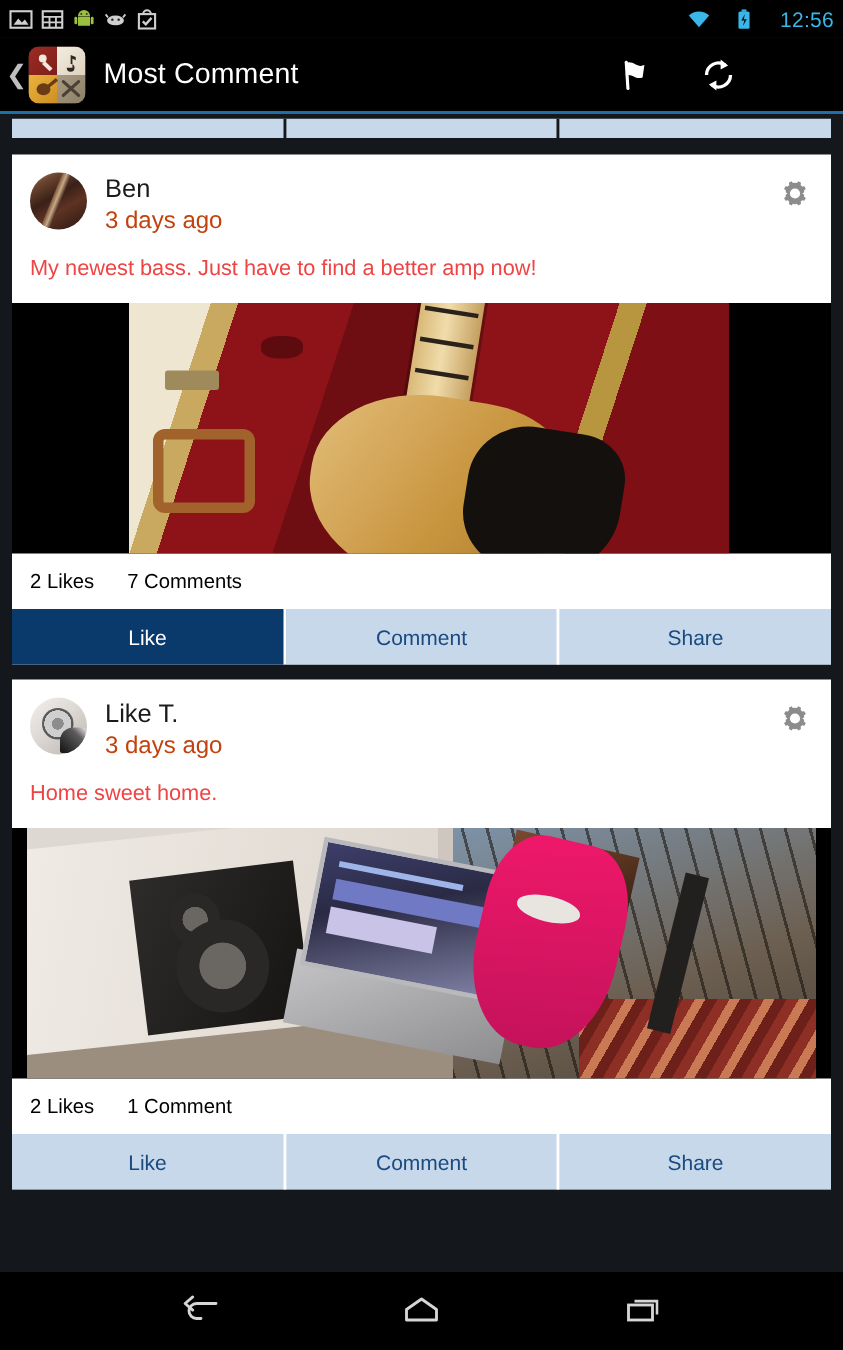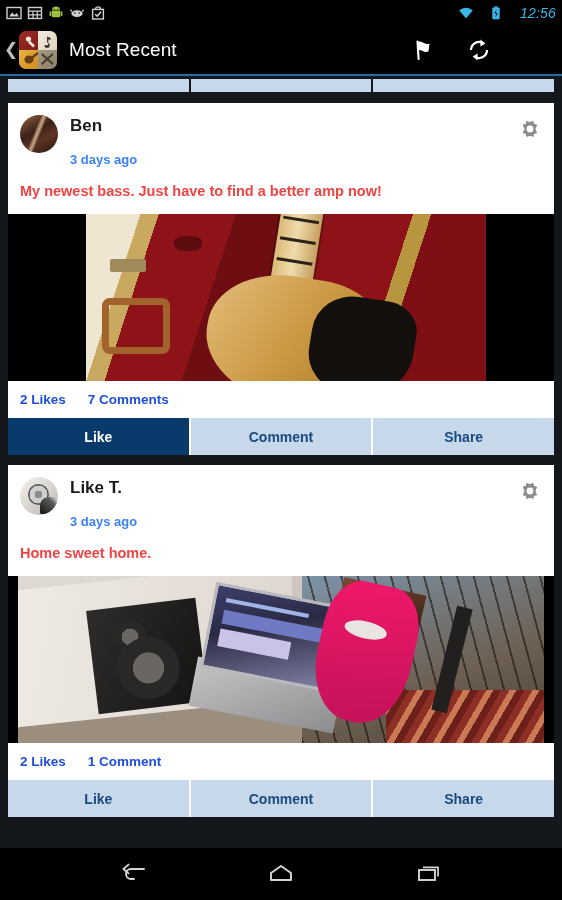--- a/index.html
+++ b/index.html
@@ -10,21 +10,21 @@
     overflow:hidden;
   }
   .device { position:relative; width:562px; height:900px; background:#14181c; }
 
   
   .statusbar {
     height:25px; background:#000; display:flex; align-items:center;
     padding:0 6px; position:relative;
   }
   .status-left { display:flex; align-items:center; gap:5px; }
-  .status-right { margin-left:auto; display:flex; align-items:flex-start; gap:14px;font-style:italic; }
+  .status-right { margin-left:auto; display:flex; align-items:flex-start; gap:14px; }
   .sb-ico { width:16px; height:16px; display:block; }
   .clock { color:#3bb6e8; font-size:14px; letter-spacing:.2px; padding-left:2px; }
 
   
   .actionbar {
     height:49px; background:#000; display:flex; align-items:center;
     padding:0 10px 0 4px; position:relative;
   }
   .ab-back { color:#bfbfbf; font-size:17px; width:14px; text-align:center; }
   .app-icon {
@@ -45,21 +45,21 @@
   .ab-rule { height:2px; background:#1d6fa5; }
 
   
   .compose { background:#000; padding:8px 8px 0 8px; display:flex; gap:8px; }
   .ctab {
     flex:1; height:42px; background:#0b3a66; display:flex; align-items:center;
     justify-content:center; gap:12px; color:#fff; font-size:16px;
   }
 
   
-  .feed { background:#14181c; padding:0 8px;font-weight:bold; }
+  .feed { background:#14181c; padding:0 8px; }
   .cut-actions {
     display:flex; margin-top:3px; height:14px; overflow:hidden;
     border-bottom:1px solid #14181c;
   }
   .cut-actions div { flex:1; background:#c6d8ea; border-right:2px solid #14181c; }
   .cut-actions div:last-child { border-right:none; }
 
   .card { background:#fff; margin-top:10px; }
   .post-head { display:flex; align-items:flex-start; padding:12px 12px 0 12px; position:relative; }
   .avatar { width:38px; height:38px; border-radius:50%; overflow:hidden; flex:none; position:relative; }
@@ -75,21 +75,21 @@
     content:""; position:absolute; left:20%; top:18%; width:56%; height:56%;
     border-radius:50%; background:radial-gradient(circle,#8d8d8d 0 26%,#cfcfcf 27% 60%,#5a5a5a 61% 100%);
   }
   .av-pinki::after {
     content:""; position:absolute; left:52%; top:52%; width:46%; height:46%;
     background:linear-gradient(45deg,#111,#5c5c5c 70%,#e8e8e8);
     border-radius:50% 8% 50% 8%;
   }
   .who { margin-left:12px; padding-top:1px; }
   .uname { font-size:17px; color:#1b1b1b; line-height:20px; }
-  .utime { font-size:13px; color:#3b82f6; line-height:19px; margin-top:14px; }
+  .utime { font-size:16px; color:#c2410c; line-height:19px; margin-top:2px; }
   .gear-btn { position:absolute; right:12px; top:14px; width:24px; height:24px; }
   .post-text { font-size:14.5px; color:#ef4444; padding:13px 12px 14px 12px; line-height:18px; }
 
   .photo { width:100%; height:167px; background:#000; position:relative; overflow:hidden; }
   .photo-inner { position:absolute; top:0; bottom:0; }
 
   
   .ph-bass { left:78px; right:68px;
     background:
       linear-gradient(108deg,
@@ -151,21 +151,21 @@
   .st-rug { position:absolute; right:0; bottom:0; width:30%; height:32%;
     background:repeating-linear-gradient(120deg,#8e2f25 0 7px,#c97a55 7px 13px,#6d2019 13px 20px); }
   .st-cables { position:absolute; right:0; top:0; width:46%; height:100%;
     background:
       repeating-linear-gradient(75deg, rgba(20,15,10,.55) 0 2px, rgba(0,0,0,0) 2px 16px),
       linear-gradient(160deg,#7d93a8,#6d6052 60%,#4b4236);
   }
   .st-stand { position:absolute; right:16%; top:18%; width:3%; height:64%;
     background:#22201e; transform:rotate(14deg); }
 
-  .meta { font-size:13.5px; color:#1d4ed8; padding:11px 12px 11px 12px; display:flex; gap:22px; }
+  .meta { font-size:13.5px; color:#000000; padding:11px 12px 11px 12px; display:flex; gap:22px; }
   .actions { display:flex; }
   .act { flex:1; height:37px; display:flex; align-items:center; justify-content:center;
          font-size:14px; background:#c6d8ea; color:#1a4a80; border-right:2px solid #fff; }
   .act:last-child { border-right:none; }
   .act.on { background:#0a3a6b; color:#fff; }
 
   
   .navbar { position:absolute; left:0; bottom:0; width:562px; height:52px;
             background:#000; display:flex; align-items:center; justify-content:center; gap:104px; }
   .nav-btn { width:44px; height:32px; display:flex; align-items:center; justify-content:center; }
@@ -237,21 +237,21 @@
         <g fill="#6b3b18">
           <ellipse cx="10" cy="28.5" rx="4.6" ry="4"></ellipse>
             <path d="M12.6 25.6 L18.2 21 l1.5 1.8 l-5.7 4.6z"></path>
         </g>
         <g stroke="#4a4034" stroke-width="2.1" stroke-linecap="round">
           <path d="M23.2 23.4 L33.4 32.6"></path>
             <path d="M33.4 23.4 L23.2 32.6"></path>
         </g>
       </svg>
     </div>
-    <div class="ab-title">Most Recent</div>
+    <div class="ab-title">Most Comment</div>
     <div class="ab-actions">
       <div class="ab-btn">
         <svg width="26" height="26" viewBox="0 0 26 26">
           <path d="M7.5 4.5 L8.6 22" stroke="#fff" stroke-width="2.1" stroke-linecap="round"></path>
           <path d="M7.6 5 C12 3 14.5 8.6 19.6 6.4 L18.4 14.6 C13.6 16.6 11.4 11.4 7.2 13.4 Z" fill="#fff"></path>
         </svg>
       </div>
       <div class="ab-btn">
         <svg width="26" height="26" viewBox="0 0 26 26">
           <path d="M5 13a8 8 0 0 1 12.5-6.6" fill="none" stroke="#fff" stroke-width="2.2"></path>

